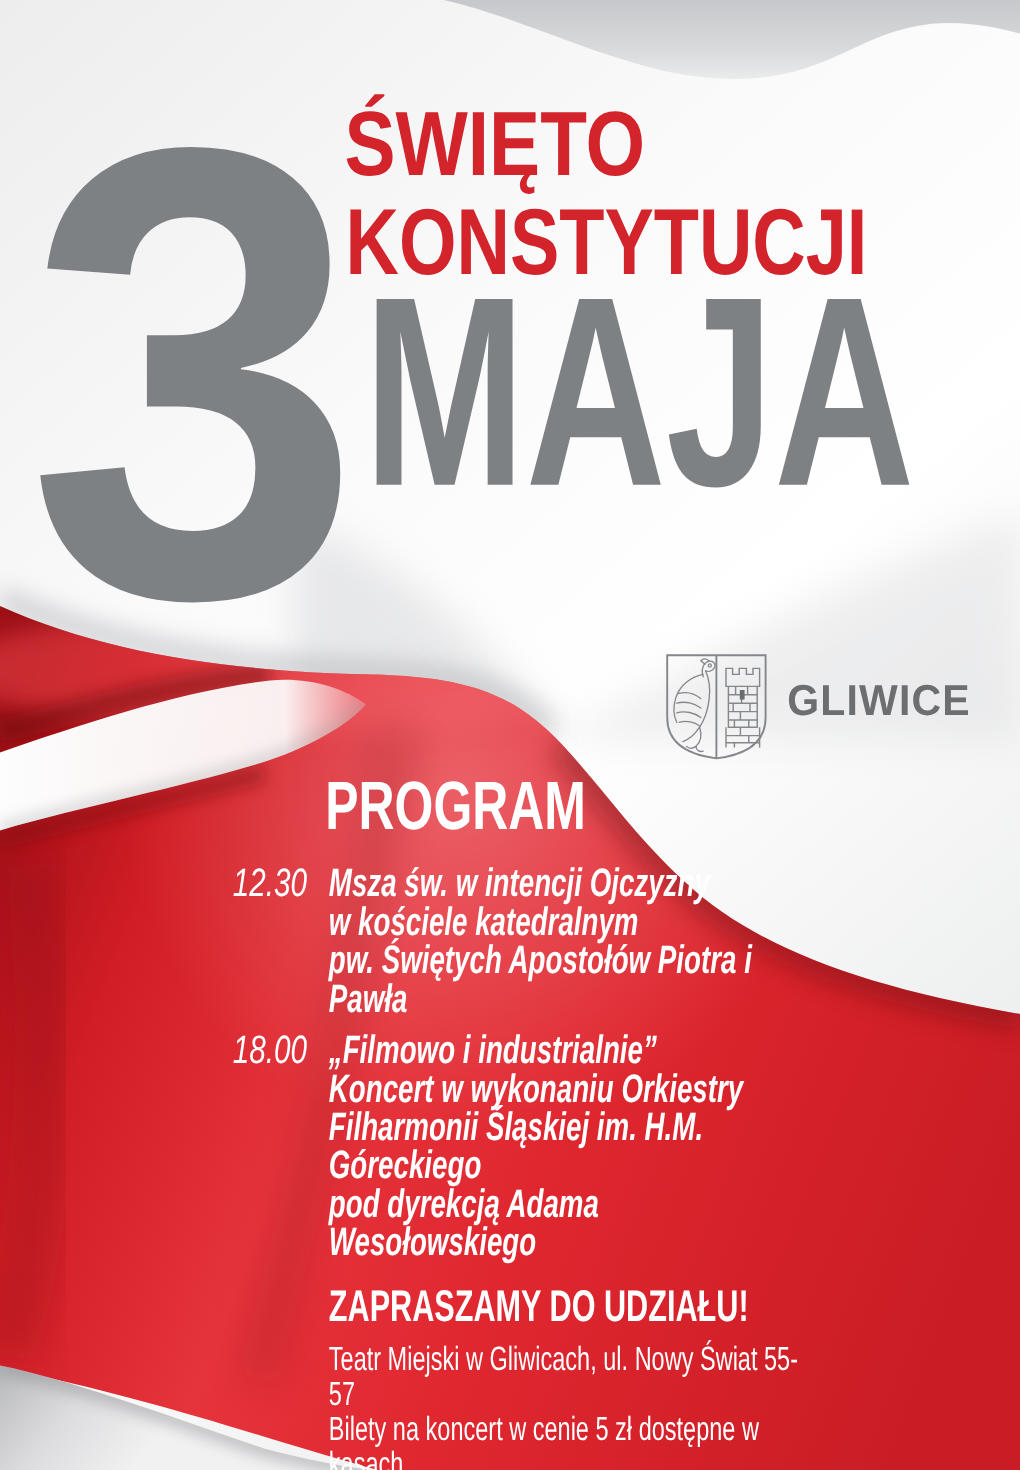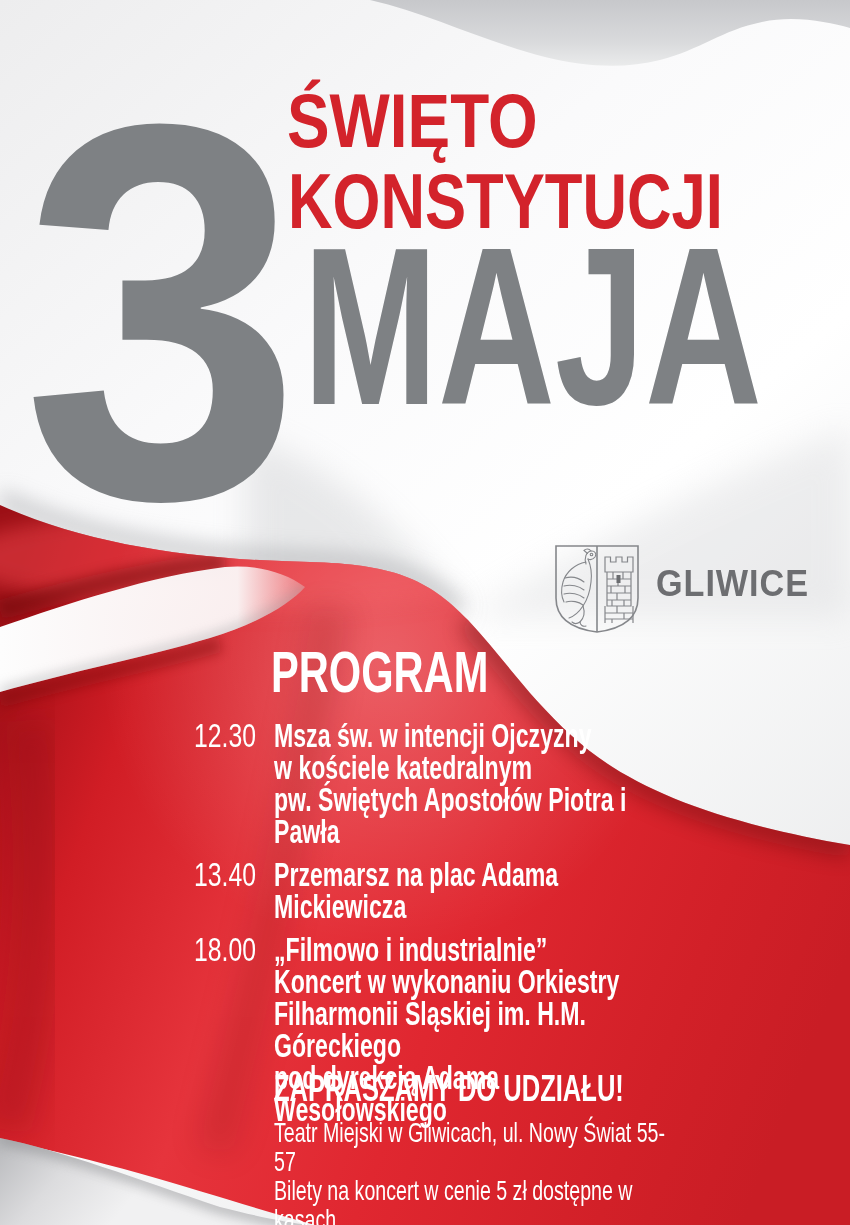--- a/index.html
+++ b/index.html
@@ -19,21 +19,21 @@
   .title1{left:287px;top:83px;font-size:76px;line-height:76px;font-weight:bold;transform:scaleX(.84);}
   .title2{left:288px;top:162px;font-size:78px;line-height:78px;font-weight:bold;transform:scaleX(.79);}
   .title3{left:303px;top:214px;font-size:225px;line-height:225px;font-weight:bold;transform:scaleX(.72);}
 
   .crest{position:absolute;left:551px;top:542px;width:92px;height:94px;}
   .wordmark{left:656px;top:566px;font-size:36px;line-height:36px;font-weight:bold;color:#6d6e71;letter-spacing:1px;transform:scaleX(.95);}
 
   .ptitle{left:271px;top:644px;font-size:57px;line-height:57px;font-weight:bold;transform:scaleX(.73);}
 
   .plist{position:absolute;left:194px;top:720px;width:656px;}
-  .prow{display:grid;grid-template-columns:80px 1fr;margin-bottom:11px;}
+  .prow{display:grid;grid-template-columns:80px 1fr;margin-bottom:11px;font-style:italic;}
   .ptime{display:block;font-size:33px;line-height:32px;font-weight:normal;color:#ffffff;
          transform:scaleX(.75);transform-origin:0 0;white-space:nowrap;}
   .pdesc{display:block;font-size:33px;line-height:32px;font-weight:bold;color:#ffffff;
          transform:scaleX(.70);transform-origin:0 0;white-space:pre-line;}
 
   .cta{left:274px;top:1070px;font-size:37px;line-height:37px;font-weight:bold;transform:scaleX(.69);}
   .footer{left:274px;top:1118px;font-size:28px;line-height:29px;font-weight:normal;transform:scaleX(.70);}
 </style>
 </head>
 <body>
@@ -168,24 +168,20 @@
   <div class="abs ptitle white">PROGRAM</div>
 
   <div class="plist">
     <div class="prow">
       <span class="ptime">12.30</span>
       <span class="pdesc">Msza św. w intencji Ojczyzny
 w kościele katedralnym
 pw. Świętych Apostołów Piotra i Pawła</span>
     </div>
     <div class="prow">
-      <span class="ptime">13.40</span>
-      <span class="pdesc">Przemarsz na plac Adama Mickiewicza</span>
-    </div>
-    <div class="prow">
       <span class="ptime">18.00</span>
       <span class="pdesc">„Filmowo i industrialnie”
 Koncert w wykonaniu Orkiestry
 Filharmonii Śląskiej im. H.M. Góreckiego
 pod dyrekcją Adama Wesołowskiego</span>
     </div>
   </div>
 
   <div class="abs cta white">ZAPRASZAMY DO UDZIAŁU!</div>
   <div class="abs footer white pre">Teatr Miejski w Gliwicach, ul. Nowy Świat 55-57

